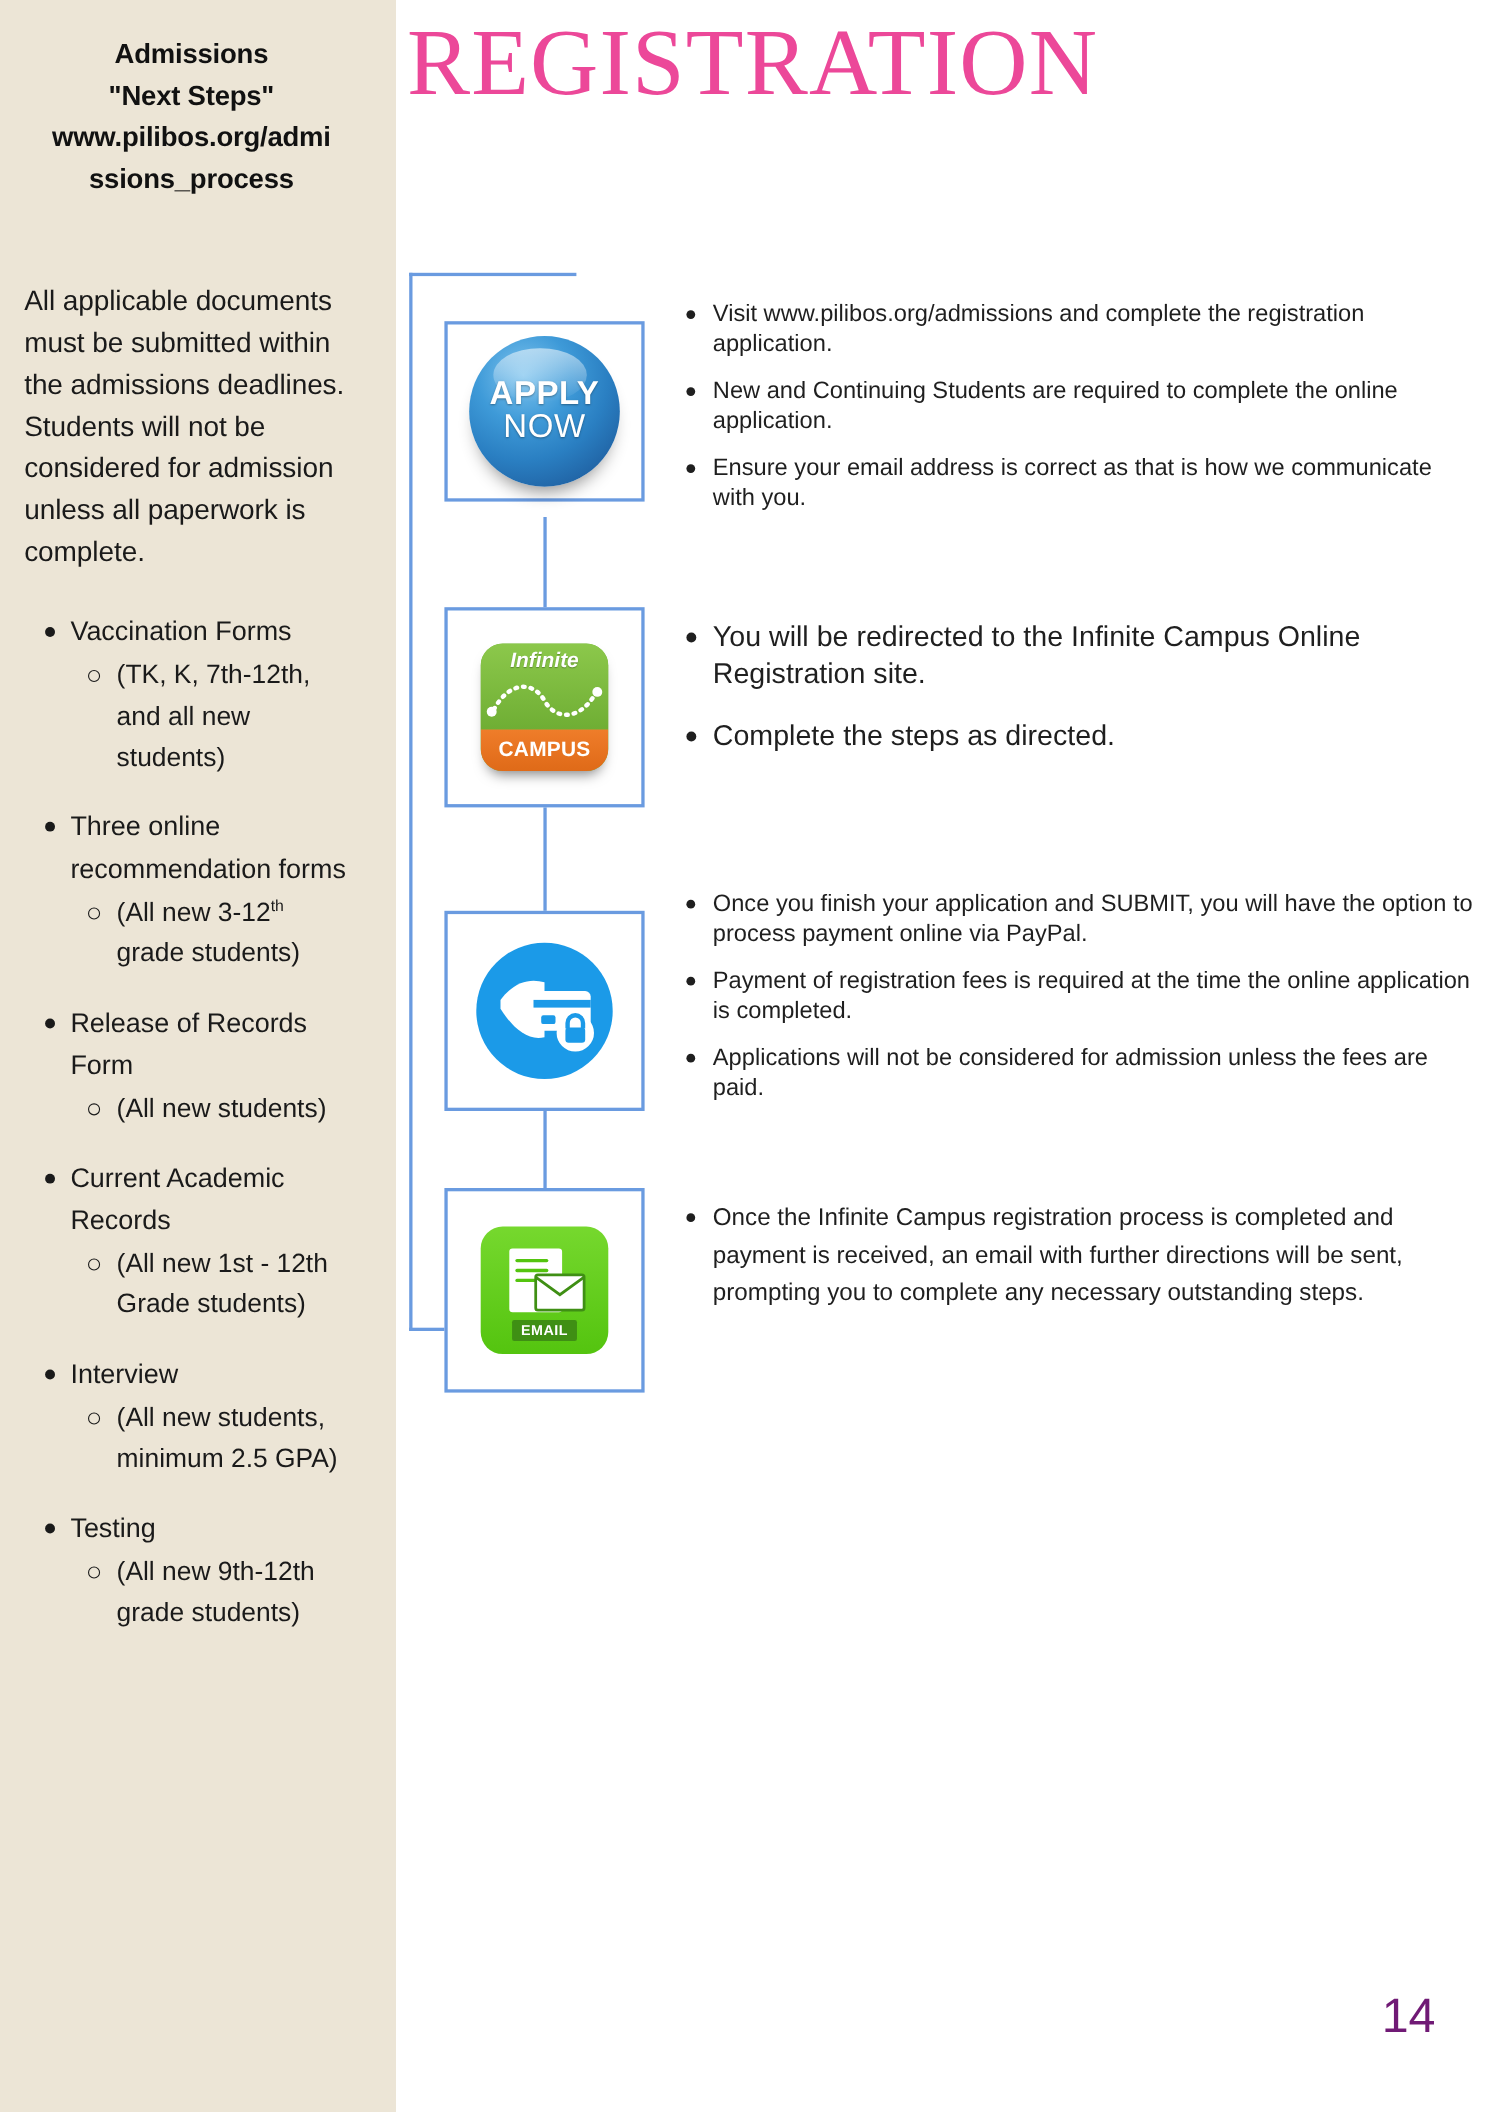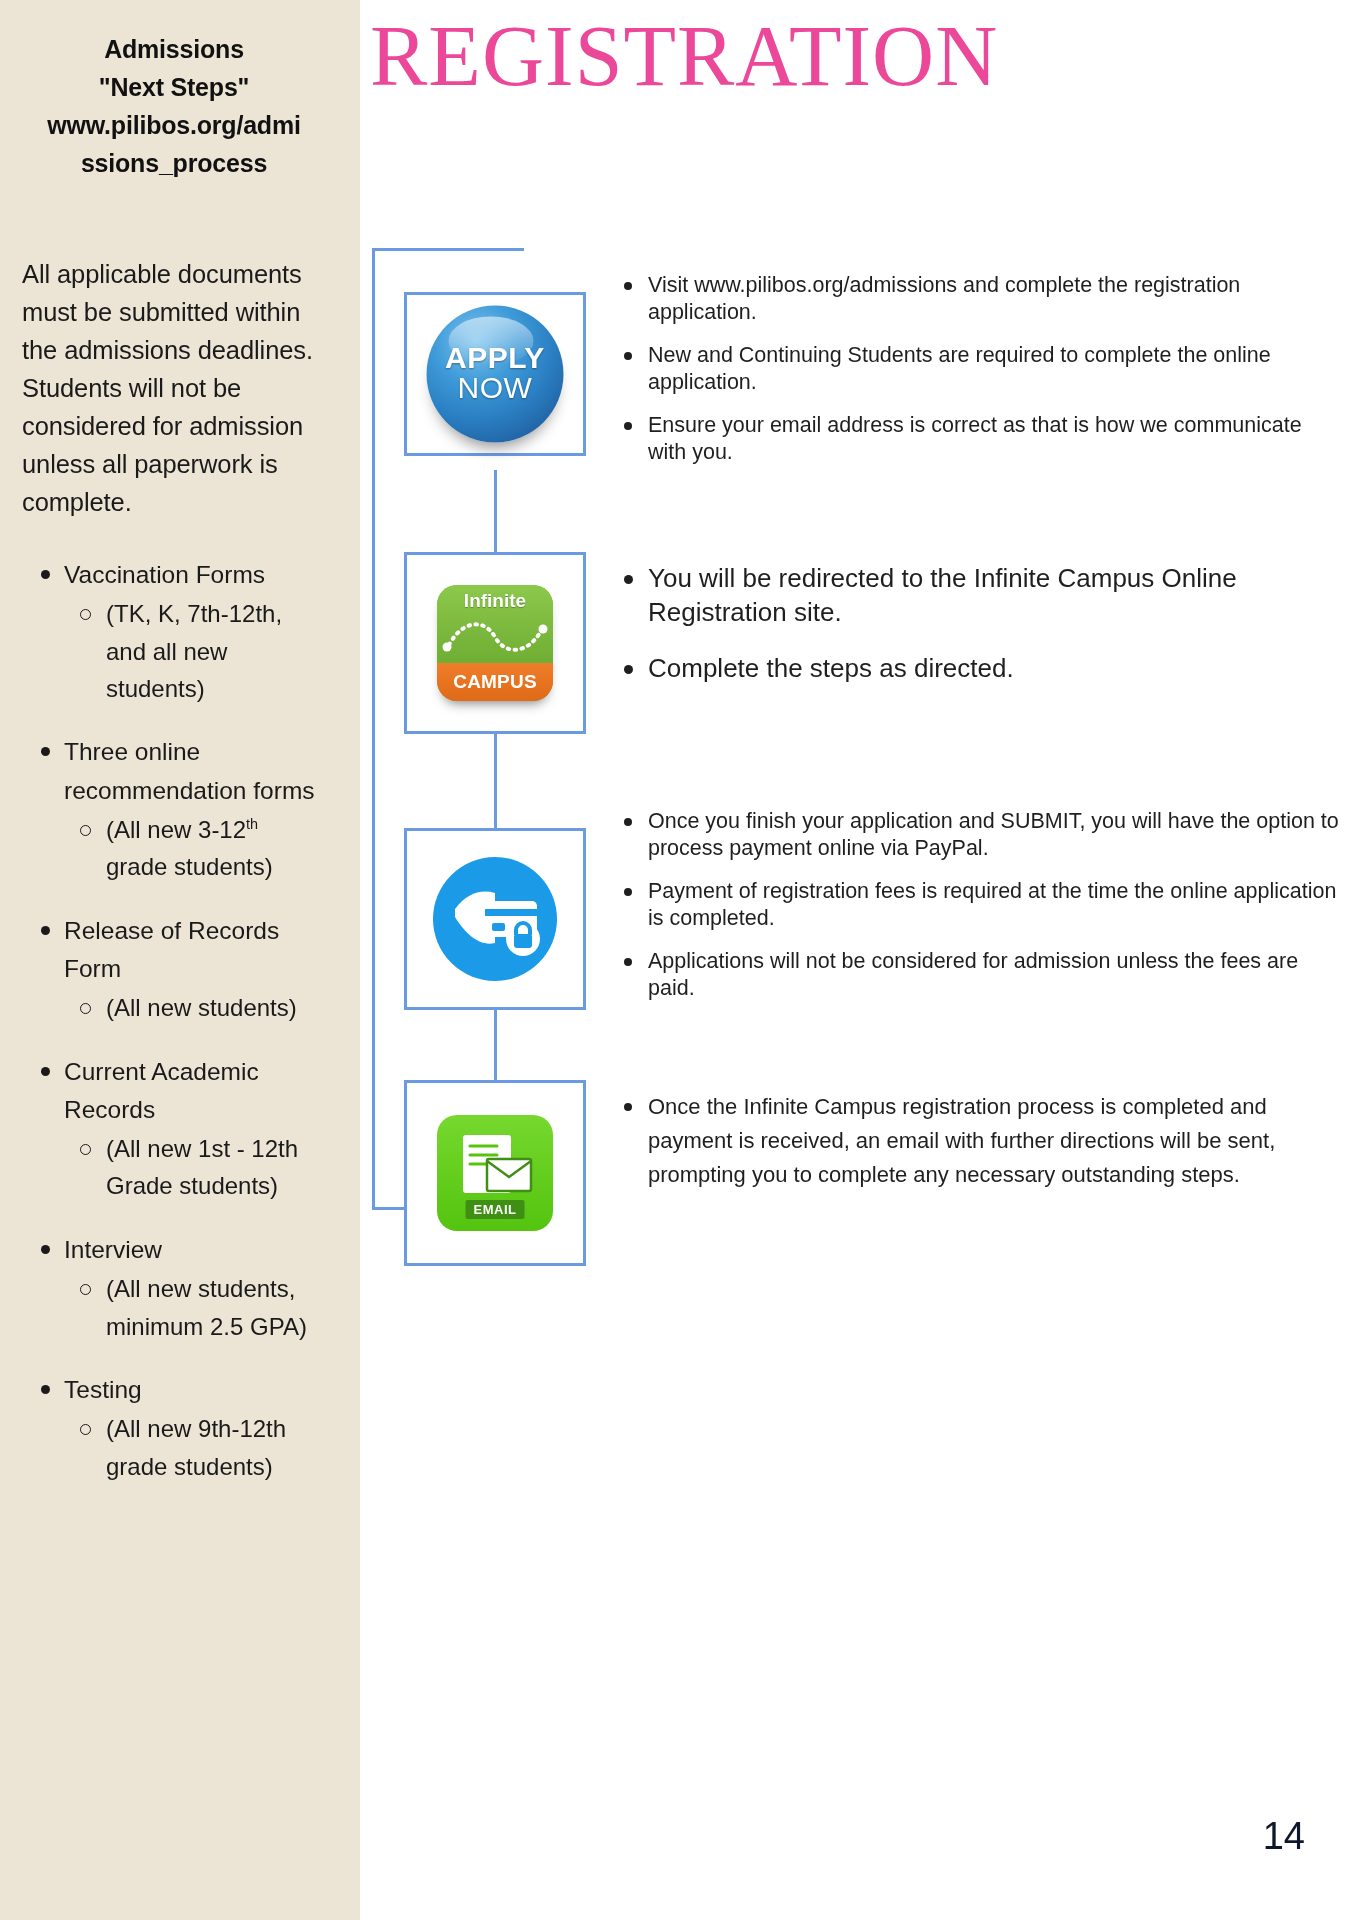--- a/index.html
+++ b/index.html
@@ -163,20 +163,21 @@
   }
   .ic-top {
     height: 78px;
     position: relative;
     background: linear-gradient(to bottom, #8cc84b, #6fae34);
   }
   .ic-word {
     position: absolute;
     top: 5px; left: 0; width: 100%;
     text-align: center;
+    font-style: italic;
     font-weight: bold;
     font-size: 19px;
     color: #ffffff;
     text-shadow: 0 1px 1px rgba(0,0,0,0.3);
   }
   .ic-swirl { position: absolute; left: 0; top: 26px; width: 100%; height: 50px; }
   .ic-bottom {
     height: 38px;
     background: linear-gradient(to bottom, #ef7d2a, #df6a18);
     display: flex;
@@ -241,22 +242,22 @@
   .g-small li { font-size: 21.5px; line-height: 1.26; }
   .g-small li::before { top: 10px; }
   .g-large li { font-size: 26px; line-height: 1.3; margin-bottom: 22px; }
   .g-large li::before { top: 13px; width: 9px; height: 9px; }
   .g-loose li { font-size: 22px; line-height: 1.55; }
   .g-loose li::before { top: 13px; }
 
   #page-number {
     position: absolute;
     right: 52px; bottom: 62px;
-    font-size: 38px;
-    color: #0f172a;
+    font-size: 44px;
+    color: #701a75;
     font-family: "Liberation Sans", sans-serif;
   }
 </style>
 </head>
 <body>
 
 <aside id="sidebar">
 
   <div id="sidebar-header">
     <div>Admissions</div>

